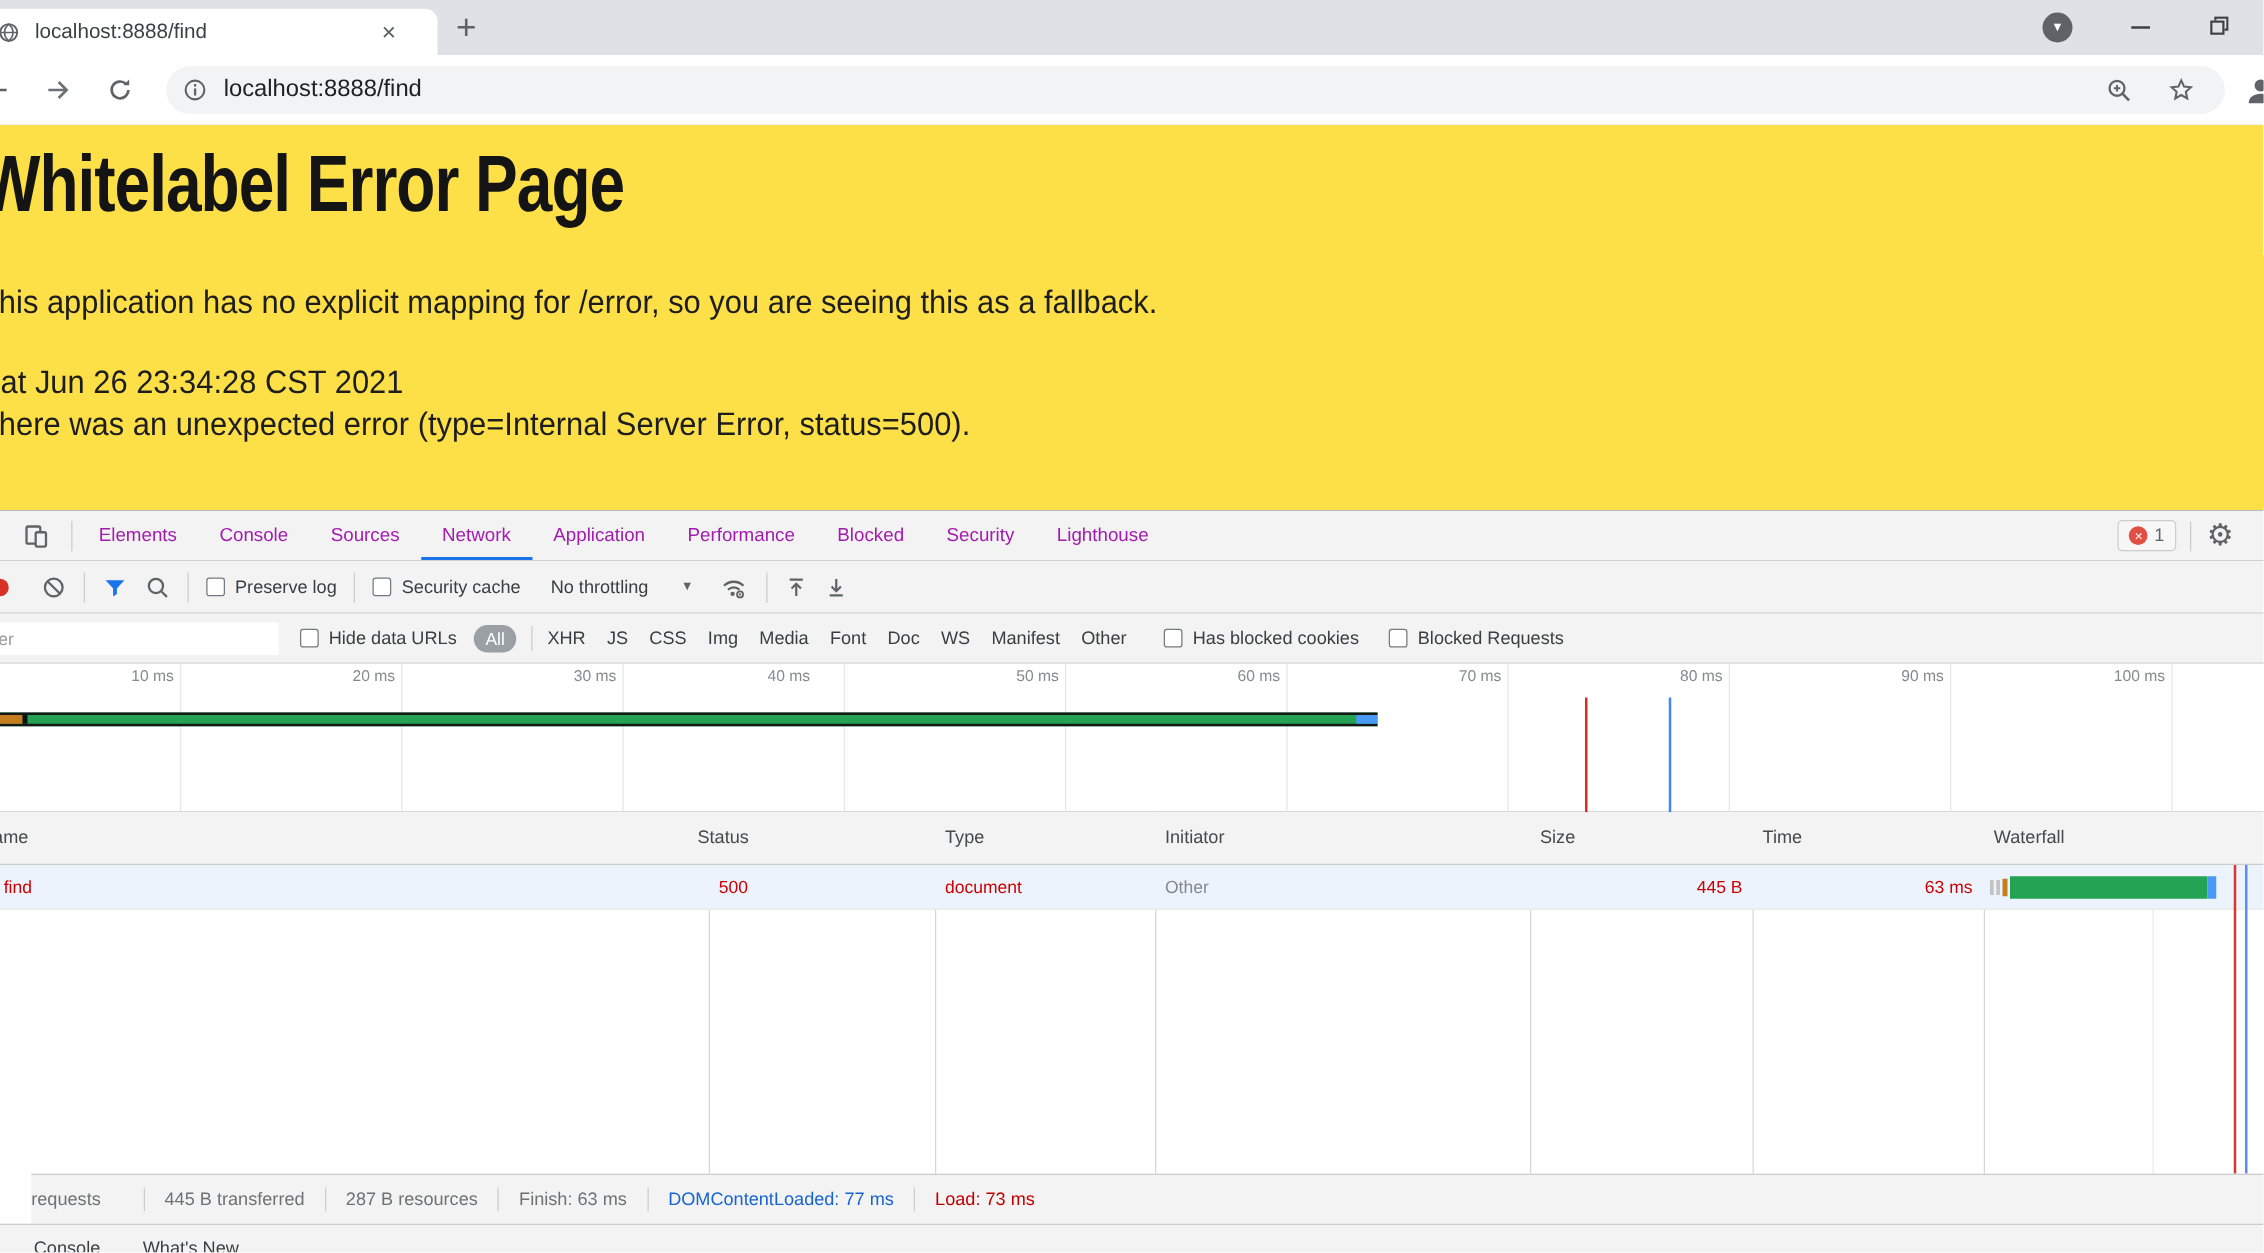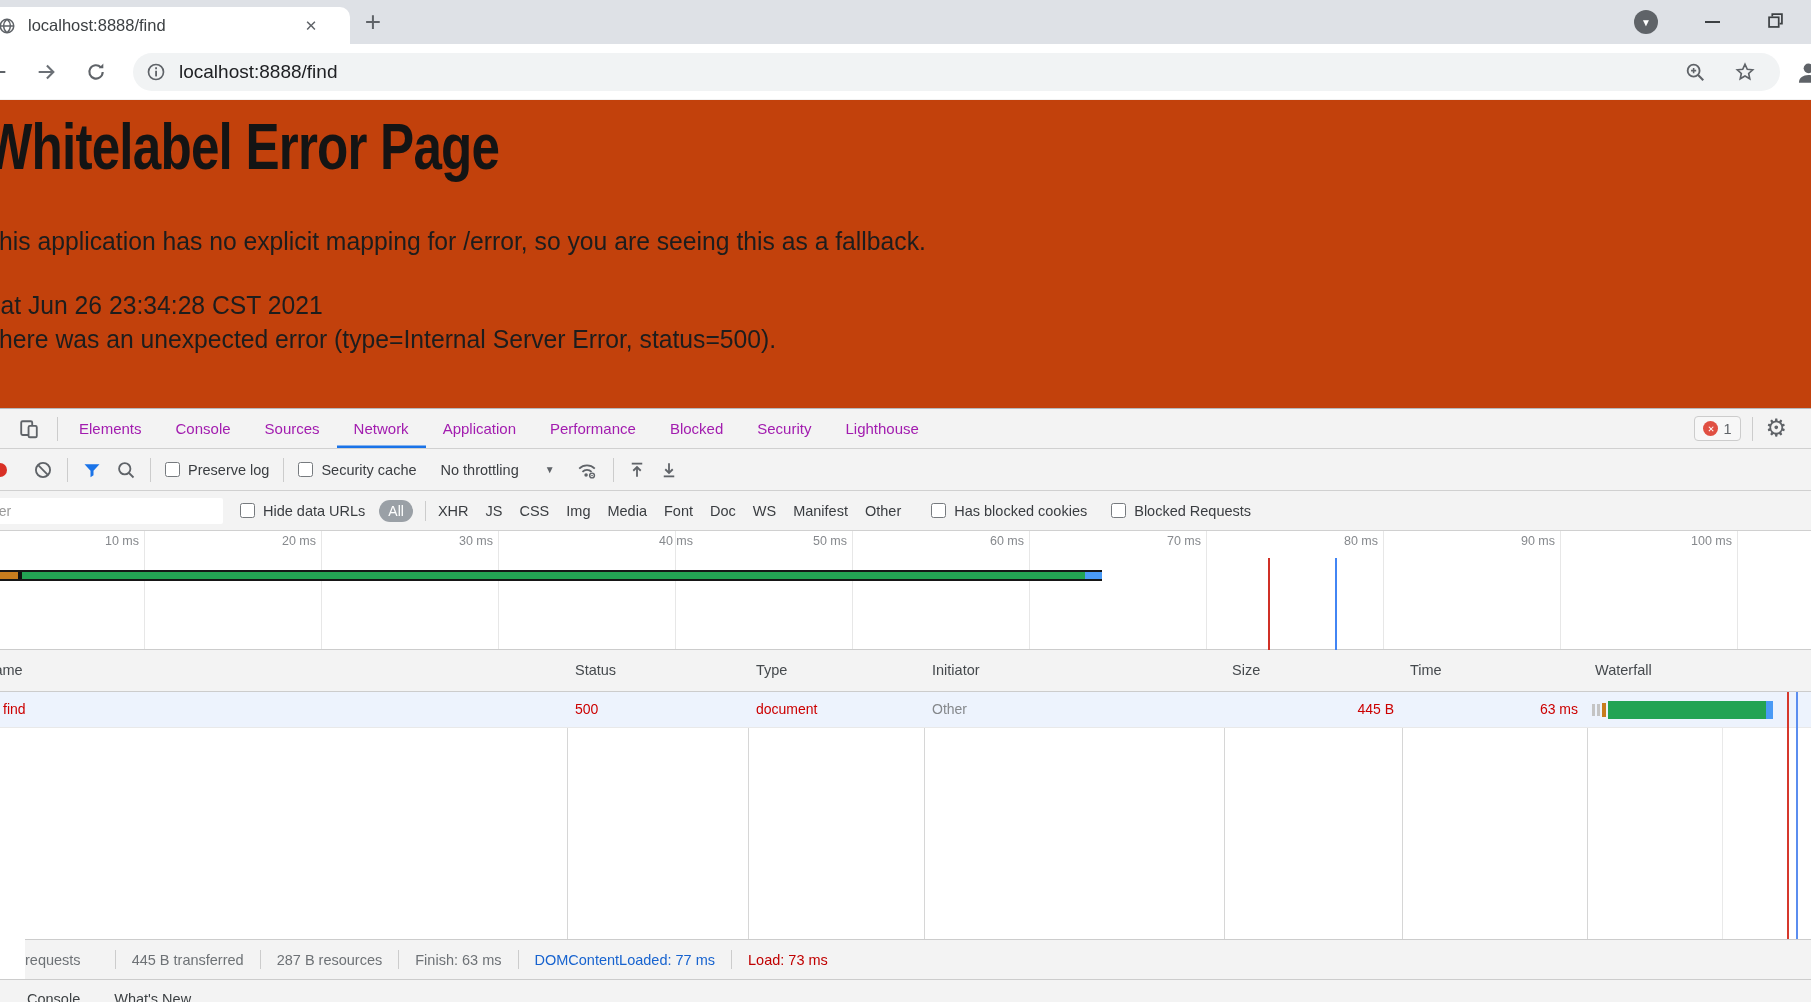--- a/index.html
+++ b/index.html
@@ -22,21 +22,21 @@
   .restorebtn{position:absolute;left:1768px;top:13px;}
 
   
   .addrbar{position:absolute;left:0;top:44px;width:100%;height:56px;background:#fff;
            border-bottom:1px solid rgba(0,0,0,0.05);box-sizing:border-box;}
   .omnibox{position:absolute;left:133px;top:9px;width:1647px;height:38px;background:#f1f3f4;border-radius:19px;}
   .url{position:absolute;left:46px;top:0;line-height:38px;font-size:19px;color:#202124;}
   .avatar{position:absolute;left:1795px;top:15px;}
 
   
-  .page{position:absolute;left:0;top:100px;width:100%;height:308px;background:#c2410c;}
+  .page{position:absolute;left:0;top:100px;width:100%;height:308px;background:#fde047;}
   .page h1{position:absolute;left:-16px;top:10px;margin:0;font-size:64px;font-weight:700;color:#141414;
            white-space:nowrap;transform:scaleX(0.80);transform-origin:left top;letter-spacing:-1px;}
   .page .pline{position:absolute;left:-16px;margin:0;font-size:26px;color:#1d1d1d;white-space:nowrap;
            transform:scaleX(0.95);transform-origin:left top;line-height:34px;}
 
   
   .dt{position:absolute;left:0;top:408px;width:100%;height:594px;background:#fff;
       border-top:1px solid #b6b9bd;box-sizing:border-box;font-size:14.5px;color:#3a3d41;}
   .row{position:absolute;left:0;width:100%;box-sizing:border-box;background:#f3f3f3;border-bottom:1px solid #d0d0d0;}
   .dt-tabbar{top:0;height:40px;}
@@ -298,21 +298,21 @@
       <div class="ogrid" style="left:675px"></div>
       <div class="ogrid" style="left:852px"></div>
       <div class="ogrid" style="left:1029px"></div>
       <div class="ogrid" style="left:1206px"></div>
       <div class="ogrid" style="left:1383px"></div>
       <div class="ogrid" style="left:1560px"></div>
       <div class="ogrid" style="left:1737px"></div>
       <span class="otick" style="left:34px">10 ms</span>
       <span class="otick" style="left:211px">20 ms</span>
       <span class="otick" style="left:388px">30 ms</span>
-      <span class="otick" style="left:588px">40 ms</span>
+      <span class="otick" style="left:543px">40 ms</span>
       <span class="otick" style="left:742px">50 ms</span>
       <span class="otick" style="left:919px">60 ms</span>
       <span class="otick" style="left:1096px">70 ms</span>
       <span class="otick" style="left:1273px">80 ms</span>
       <span class="otick" style="left:1450px">90 ms</span>
       <span class="otick" style="left:1627px">100 ms</span>
       <div class="obar">
         <span class="oseg" style="left:0;width:18px;background:#c77d1e"></span>
         <span class="oseg" style="left:18px;width:4px;background:#111"></span>
         <span class="oseg" style="right:0;width:17px;background:#4a9af5"></span>
@@ -324,21 +324,21 @@
     <div class="dt-table">
       <div class="colsep" style="left:567px"></div>
       <div class="colsep" style="left:748px"></div>
       <div class="colsep" style="left:924px"></div>
       <div class="colsep" style="left:1224px"></div>
       <div class="colsep" style="left:1402px"></div>
       <div class="colsep" style="left:1587px"></div>
       <div class="wfgrid" style="left:1722px"></div>
       <div class="thead">
         <span class="th" style="left:-16px">Name</span>
-        <span class="th" style="left:575px">Status</span>
+        <span class="th" style="left:558px">Status</span>
         <span class="th" style="left:756px">Type</span>
         <span class="th" style="left:932px">Initiator</span>
         <span class="th" style="left:1232px">Size</span>
         <span class="th" style="left:1410px">Time</span>
         <span class="th" style="left:1595px">Waterfall</span>
       </div>
       <div class="trow">
         <span class="td" style="left:3px">find</span>
         <span class="td" style="left:575px">500</span>
         <span class="td" style="left:756px">document</span>

